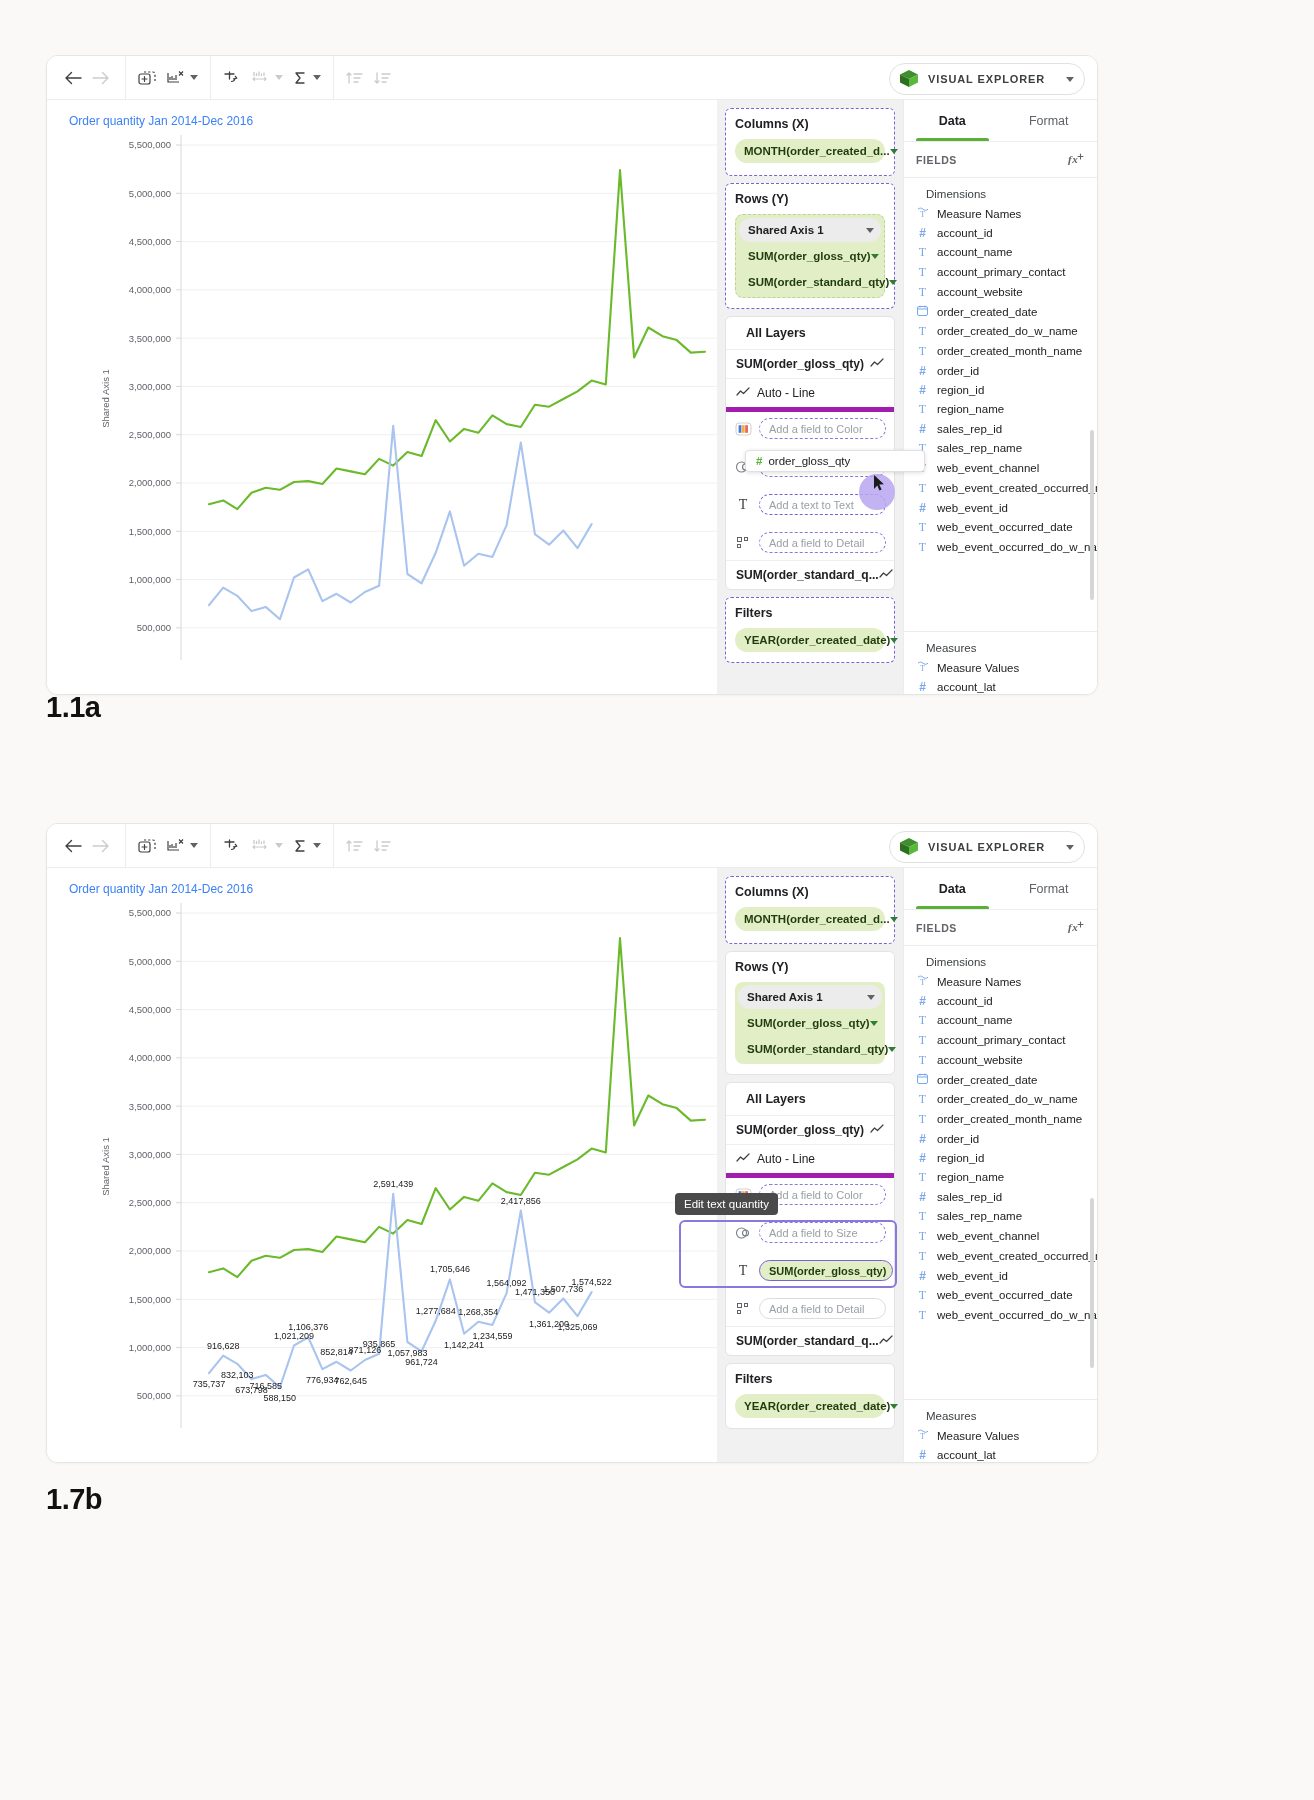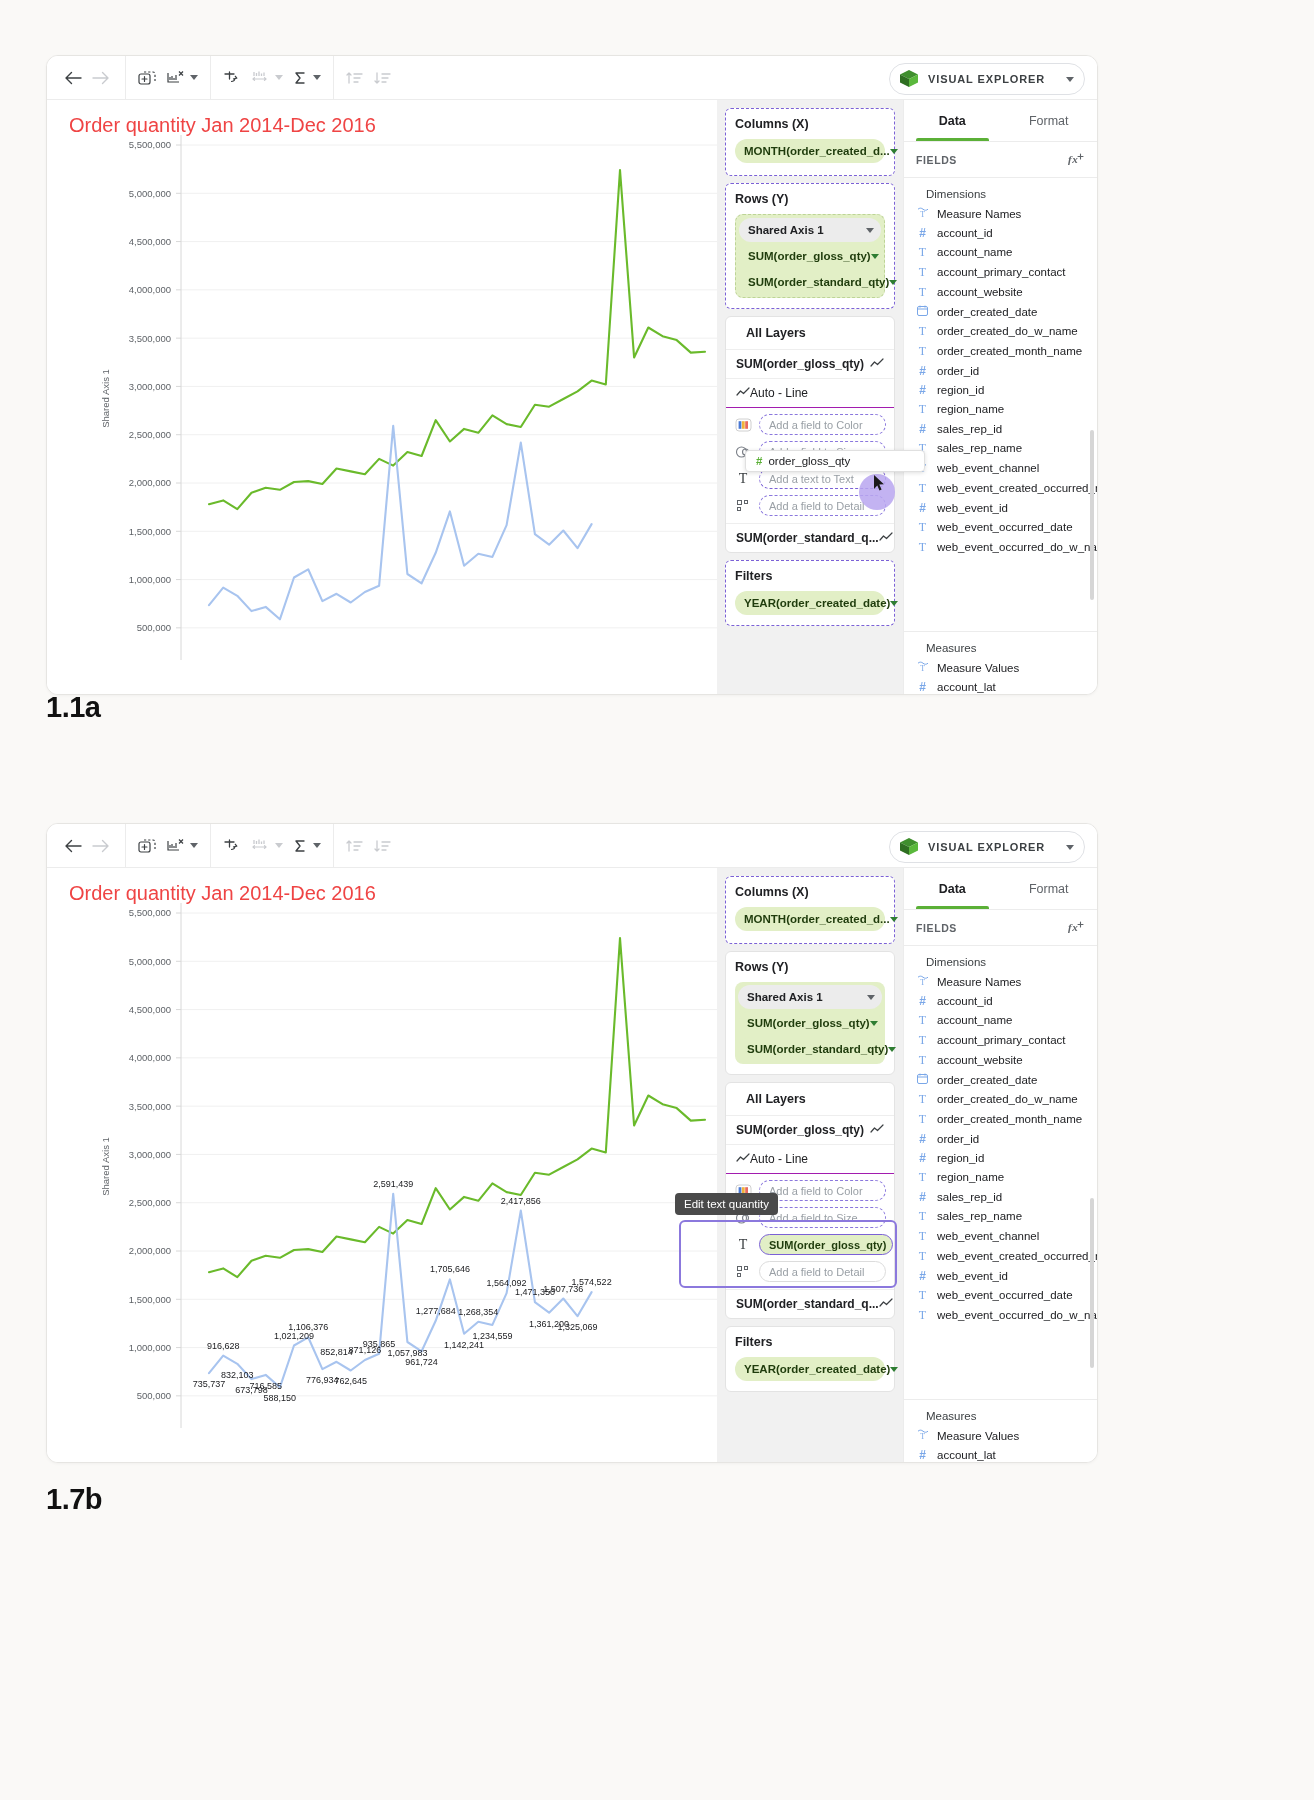--- a/index.html
+++ b/index.html
@@ -51,21 +51,21 @@
     background:#fff; display:flex; align-items:center; gap:8px;
     padding:0 10px 0 8px;
   }
   .ve-badge .lbl { font-size:11px; letter-spacing:.9px; font-weight:700; color:#3c4043; flex:1;}
   .cube { width:22px; height:22px; }
 
   
   .workspace { display:flex; height:596px; }
 
   .vizpane { position:relative; width:672px; background:#fff; }
-  .viz-title { position:absolute; left:22px; top:14px; font-size:20px; color:#ef4444; }
+  .viz-title { position:absolute; left:22px; top:14px; font-size:12px; color:#3b82f6; }
 
   .shelves {
     width:186px; background:#f1f1f1; padding:8px 8px 0 8px;
     display:flex; flex-direction:column; gap:7px; position:relative;
   }
   .shelf {
     border:1px dashed #7b61d6; border-radius:6px; background:#fff;
     padding:8px 9px 10px 9px;
   }
   .shelf-title { font-size:12.5px; font-weight:600; color:#202124; margin-bottom:8px; }
@@ -80,24 +80,24 @@
   .grp {
     background:#e2efc6; border:1px dashed #bdd496; border-radius:8px; padding:3px;
   }
   .pill.axis { background:#ececec; color:#202124; }
   .pill.axis .cv { border-top-color:#5f6368; }
 
   .card { background:#fff; border:1px solid #e3e3e3; border-radius:6px; }
   .card-hd { font-size:12.5px; font-weight:600; color:#202124; padding:9px 20px; }
   .card-row { border-top:1px solid #eee; padding:7px 10px; display:flex; align-items:center;
               justify-content:space-between; font-size:12px; font-weight:700; color:#202124;}
-  .card-row.mark { font-weight:400; justify-content:flex-start; }
+  .card-row.mark { font-weight:400; gap:7px; justify-content:flex-start; }
   .card-row.mark .txt { flex:1; font-size:12px; color:#202124; }
-  .enc-list { border-top:1px solid #a21caf; padding:6px 8px 7px 8px; display:flex;
-              flex-direction:column; gap:6px; }
+  .enc-list { border-top:5px solid #a21caf; padding:6px 8px 7px 8px; display:flex;
+              flex-direction:column; gap:17px; }
   .enc { display:flex; align-items:center; gap:7px; }
   .enc-ico { width:18px; height:18px; flex:0 0 18px; display:flex; align-items:center; justify-content:center;}
   .drop {
     flex:1; height:21px; border:1px dashed #8b78dd; border-radius:11px;
     display:flex; align-items:center; padding:0 9px;
     font-size:11px; color:#9aa0a6;
   }
   .drop.filled {
     background:#e2efc6; border:1px solid #7b61d6; color:#1f3c0c;
     font-weight:600; justify-content:space-between; padding-right:6px;

